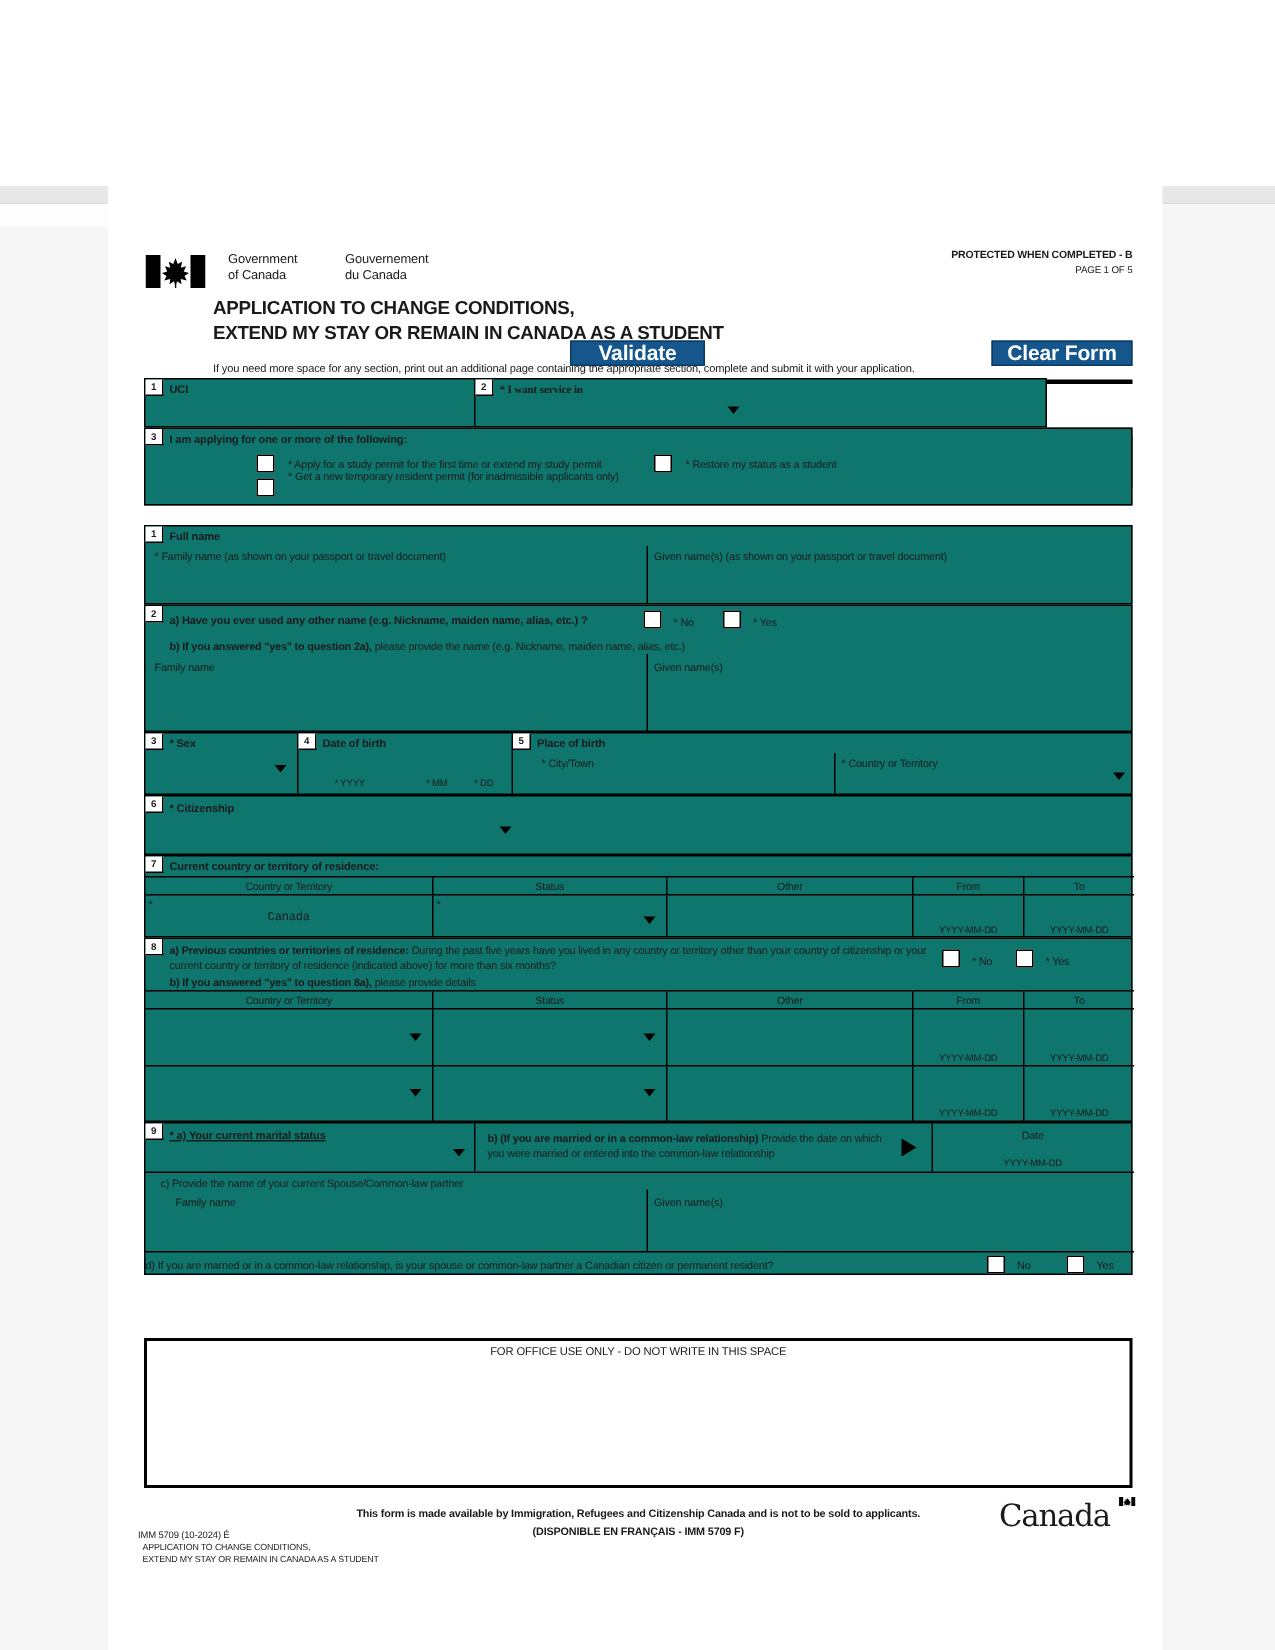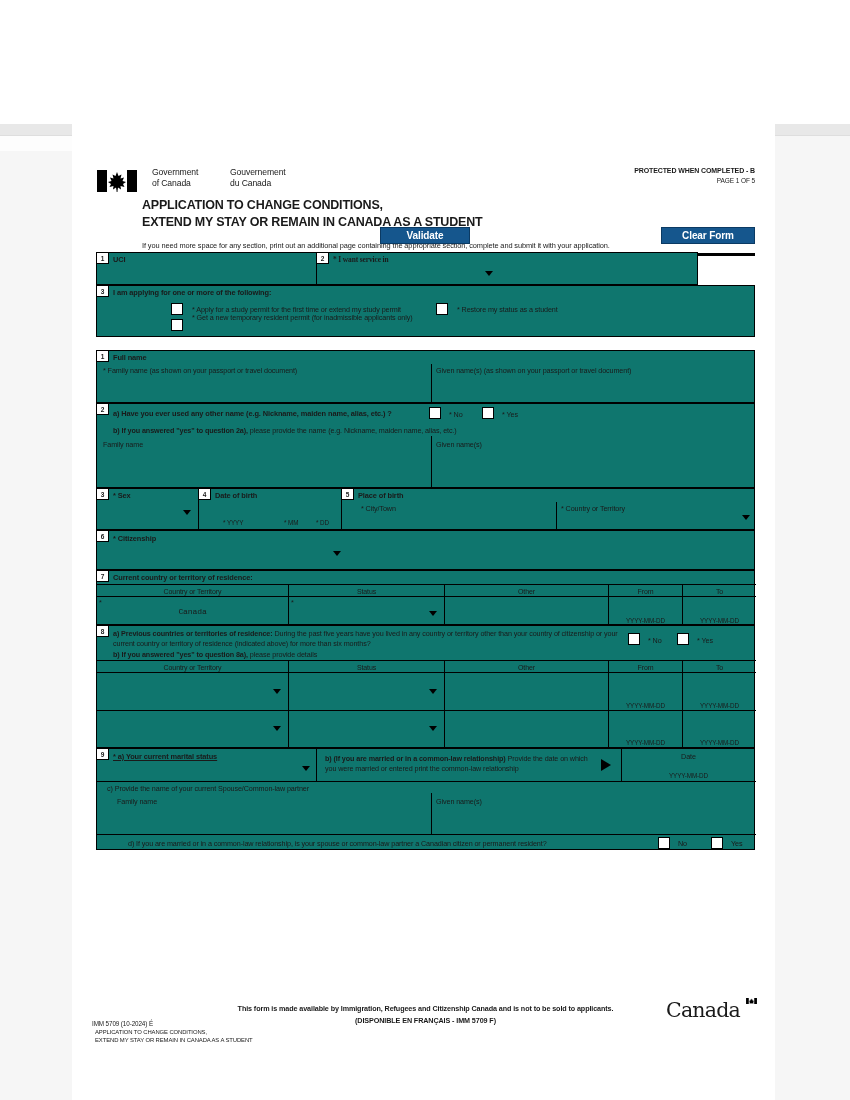--- a/index.html
+++ b/index.html
@@ -14,21 +14,21 @@
             font-size:6.5px; font-weight:bold; text-align:center; line-height:11px; background:#fff; }
   .cb { position:absolute; width:12px; height:12px; border:1px solid #000; background:#fff; }
   .lbl { position:absolute; font-size:7.2px; line-height:9.5px; }
   .lbl-b { position:absolute; font-size:7.4px; font-weight:bold; line-height:9.5px; }
   .tiny { font-size:6.3px; }
   .dn { position:absolute; width:0; height:0; border-left:4px solid transparent;
         border-right:4px solid transparent; border-top:5px solid #000; }
   .rt { position:absolute; width:0; height:0; border-top:6px solid transparent;
         border-bottom:6px solid transparent; border-left:10px solid #000; }
   .btn { position:absolute; height:17px; background:#15568d; border:1px solid #0b3a63;
-         color:#fff; font-size:10px; font-weight:bold; text-align:center; line-height:15px; }
+         color:#fff; font-size:14px; font-weight:bold; text-align:center; line-height:15px; }
   .colrow { position:absolute; left:0; width:659px; display:flex; }
   .colrow > div { height:100%; }
   .c1 { width:191px; } .c2 { width:156px; border-left:1px solid #000; }
   .c3 { width:164px; border-left:1px solid #000; }
   .c4 { width:74px; border-left:1px solid #000; } .c5 { width:74px; border-left:1px solid #000; }
   .hdrcell { font-size:7px; text-align:center; line-height:13px; }
   .cellrel { position:relative; }
   .mono { font-family:"Liberation Mono", monospace; font-size:8px; }
   .vline { position:absolute; width:1px; background:#000; }
   .hline { position:absolute; height:1px; background:#000; left:0; width:659px; }
@@ -239,42 +239,45 @@
       </div>
     </div>
   </div>
 
   <div class="box" style="left:24px; top:651px; width:659px; height:102px;">
     <div class="numbox">9</div>
     <div class="lbl-b" style="left:16px; top:3px;text-decoration:underline;">* a) Your current marital status</div>
     <div class="dn" style="left:205px; top:17px;"></div>
     <div class="vline" style="left:219px; top:0; height:32px;"></div>
     <div class="lbl" style="left:228px; top:5px; width:272px;">
-      <span class="b">b) (If you are married or in a common-law relationship)</span><span> Provide the date on which you were married or entered print the common-law relationship</span>
+      <span class="b">b) (If you are married or in a common-law relationship)</span><span> Provide the date on which you were married or entered into the common-law relationship</span>
     </div>
     <div class="rt" style="left:504px; top:10px;"></div>
     <div class="vline" style="left:524px; top:0; height:32px;"></div>
     <div class="lbl" style="left:524px; top:3px; width:135px; text-align:center;">Date</div>
     <div class="lbl tiny" style="left:524px; top:22px; width:135px; text-align:center;">YYYY-MM-DD</div>
     <div class="abs" style="left:525px; top:10px; width:133px; height:14px;"></div>
     <div class="hline" style="top:32px;"></div>
     <div class="lbl" style="left:10px; top:35px;">c) Provide the name of your current Spouse/Common-law partner</div>
     <div class="lbl" style="left:20px; top:48px;">Family name</div>
     <div class="vline" style="left:334px; top:44px; height:41px;"></div>
     <div class="lbl" style="left:339px; top:48px;">Given name(s)</div>
     <div class="abs" style="left:1px; top:58px; width:332px; height:26px;"></div>
     <div class="abs" style="left:336px; top:58px; width:321px; height:26px;"></div>
     <div class="hline" style="top:85px;"></div>
-    <div class="lbl" style="left:12px; top:90px;padding-left:19px;">d) If you are married or in a common-law relationship, is your spouse or common-law partner a Canadian citizen or permanent resident?</div>
+    <div class="lbl" style="left:0; top:90px;">d) If you are married or in a common-law relationship, is your spouse or common-law partner a Canadian citizen or permanent resident?</div>
     <div class="cb" style="left:561px; top:88px;"></div>
     <div class="lbl" style="left:581px; top:90px;">No</div>
     <div class="cb" style="left:614px; top:88px;"></div>
     <div class="lbl" style="left:634px; top:90px;">Yes</div>
   </div>
 
+  <div class="abs" style="left:24px; top:756px; width:659px; height:100px; border:2px solid #000; background:#fff;">
+    <div style="font-size:7.5px; text-align:center; margin-top:2px;">FOR OFFICE USE ONLY - DO NOT WRITE IN THIS SPACE</div>
+  </div>
 
   <div class="abs b" style="left:24px; top:868px; width:659px; text-align:center; font-size:7.2px;">This form is made available by Immigration, Refugees and Citizenship Canada and is not to be sold to applicants.</div>
   <div class="abs b" style="left:24px; top:880px; width:659px; text-align:center; font-size:7.2px;">(DISPONIBLE EN FRANÇAIS - IMM 5709 F)</div>
   <div class="abs" style="left:20px; top:884px; font-size:6.3px;">IMM 5709 (10-2024) É</div>
   <div class="abs" style="left:23px; top:893px; font-size:5.9px;">APPLICATION TO CHANGE CONDITIONS,</div>
   <div class="abs" style="left:23px; top:901px; font-size:5.9px;">EXTEND MY STAY OR REMAIN IN CANADA AS A STUDENT</div>
   <div class="abs" style="left:594px; top:862px; width:92px; height:28px;">
     <span style="font-family:'DejaVu Serif', serif; font-size:20.5px; letter-spacing:-0.8px; font-weight:500;">Canada</span>
     <svg width="11" height="6" viewBox="0 0 40 22" style="position:absolute; right:1px; top:0px;">
       <rect x="0" y="0" width="10" height="22" fill="#000"></rect>

